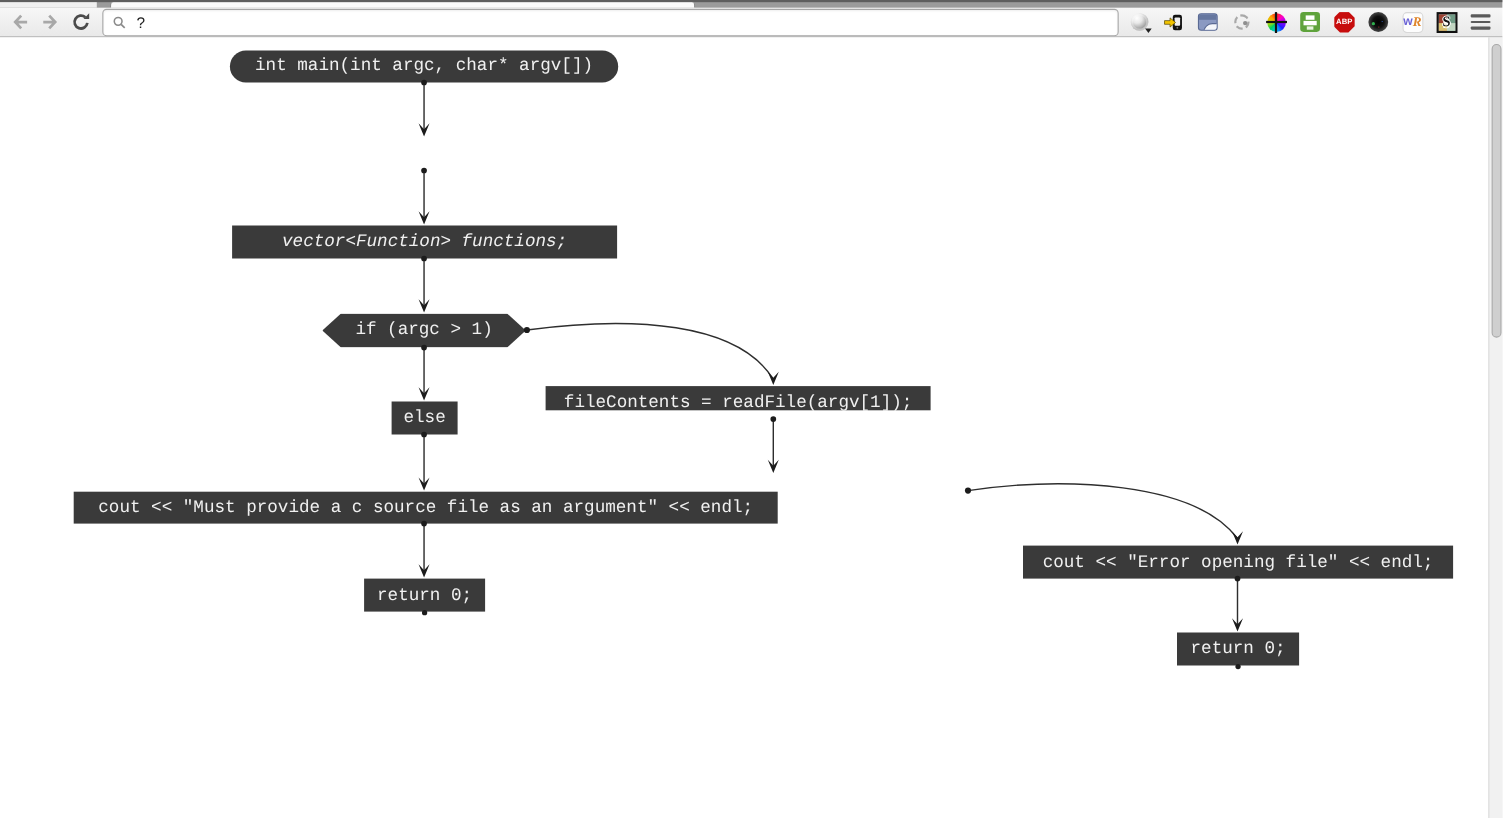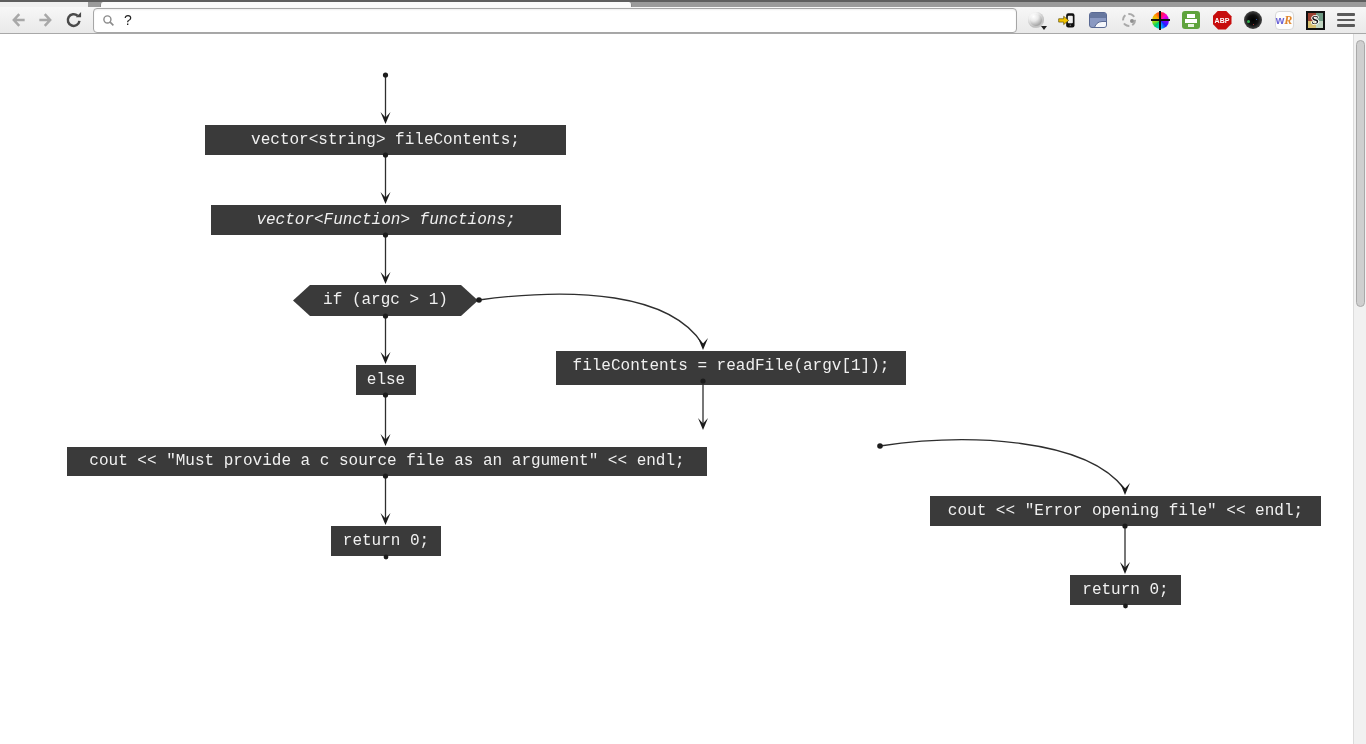--- a/index.html
+++ b/index.html
@@ -178,30 +178,30 @@
         <span></span>
           <span></span>
           <span></span>
       </div>
     </div>
   </div>
 </div>
 
 <div class="content">
 
-
-  <div class="node" style="left:205px; top:91px; width:361px; height:30px; line-height:30px;">vector&lt;string&gt; fileContents;</div>
+  <div class="node pill" style="left:209px; top:12px; width:353px; height:29px; line-height:29px;">int main(int argc, char* argv[])</div>
+
 
   <div class="node" style="left:211px; top:171px; width:350px; height:30px; line-height:30px;font-style:italic;">vector&lt;Function&gt; functions;</div>
 
   <div class="node hexagon" style="left:293px; top:251px; width:185px; height:31px; line-height:31px;">if (argc &gt; 1)</div>
 
   <div class="node" style="left:356px; top:331px; width:60px; height:30px; line-height:30px;">else</div>
 
-  <div class="node" style="left:556px; top:317px; width:350px; height:34px; line-height:30px;">fileContents = readFile(argv[1]);</div>
+  <div class="node" style="left:496px; top:317px; width:350px; height:22px; line-height:30px;">fileContents = readFile(argv[1]);</div>
 
 
   <div class="node" style="left:67px; top:413px; width:640px; height:29px; line-height:29px;">cout &lt;&lt; "Must provide a c source file as an argument" &lt;&lt; endl;</div>
 
   <div class="node" style="left:331px; top:492px; width:110px; height:30px; line-height:30px;">return 0;</div>
 
   <div class="node" style="left:930px; top:462px; width:391px; height:30px; line-height:30px;">cout &lt;&lt; "Error opening file" &lt;&lt; endl;</div>
 
   <div class="node" style="left:1070px; top:541px; width:111px; height:30px; line-height:30px;">return 0;</div>
 

